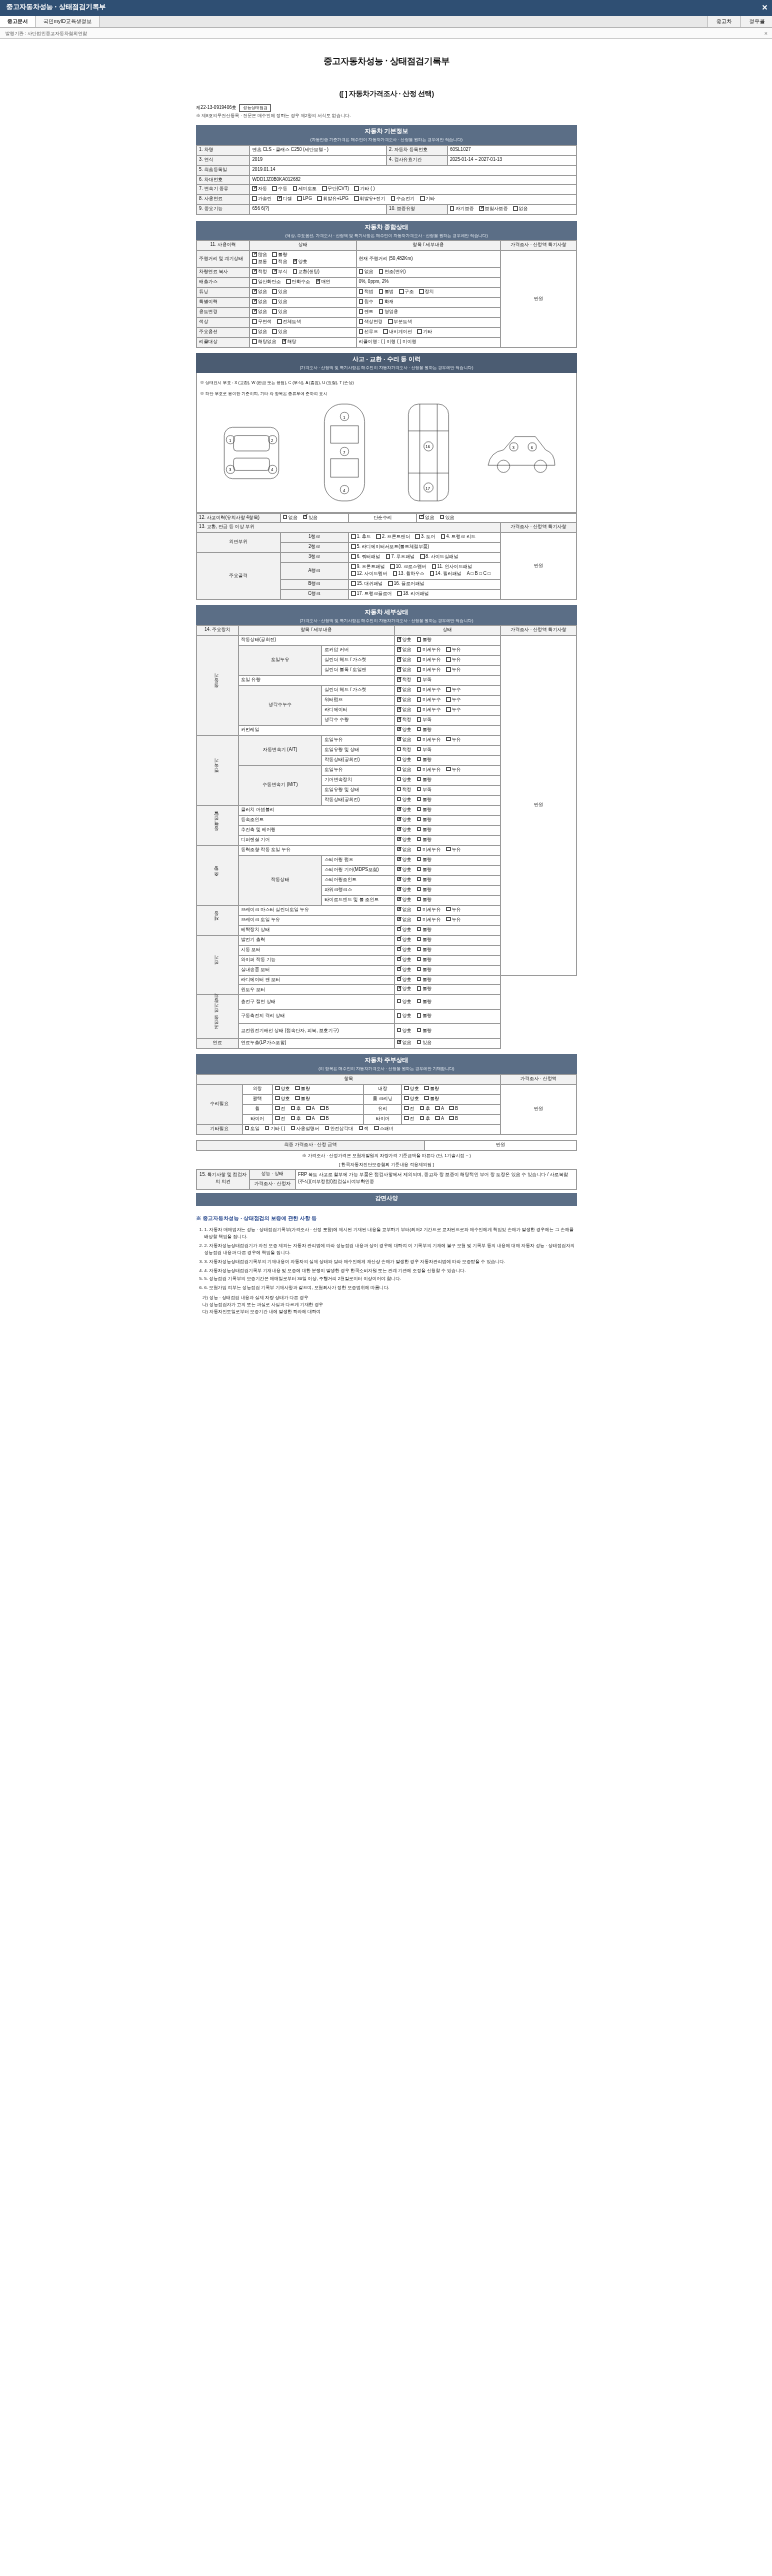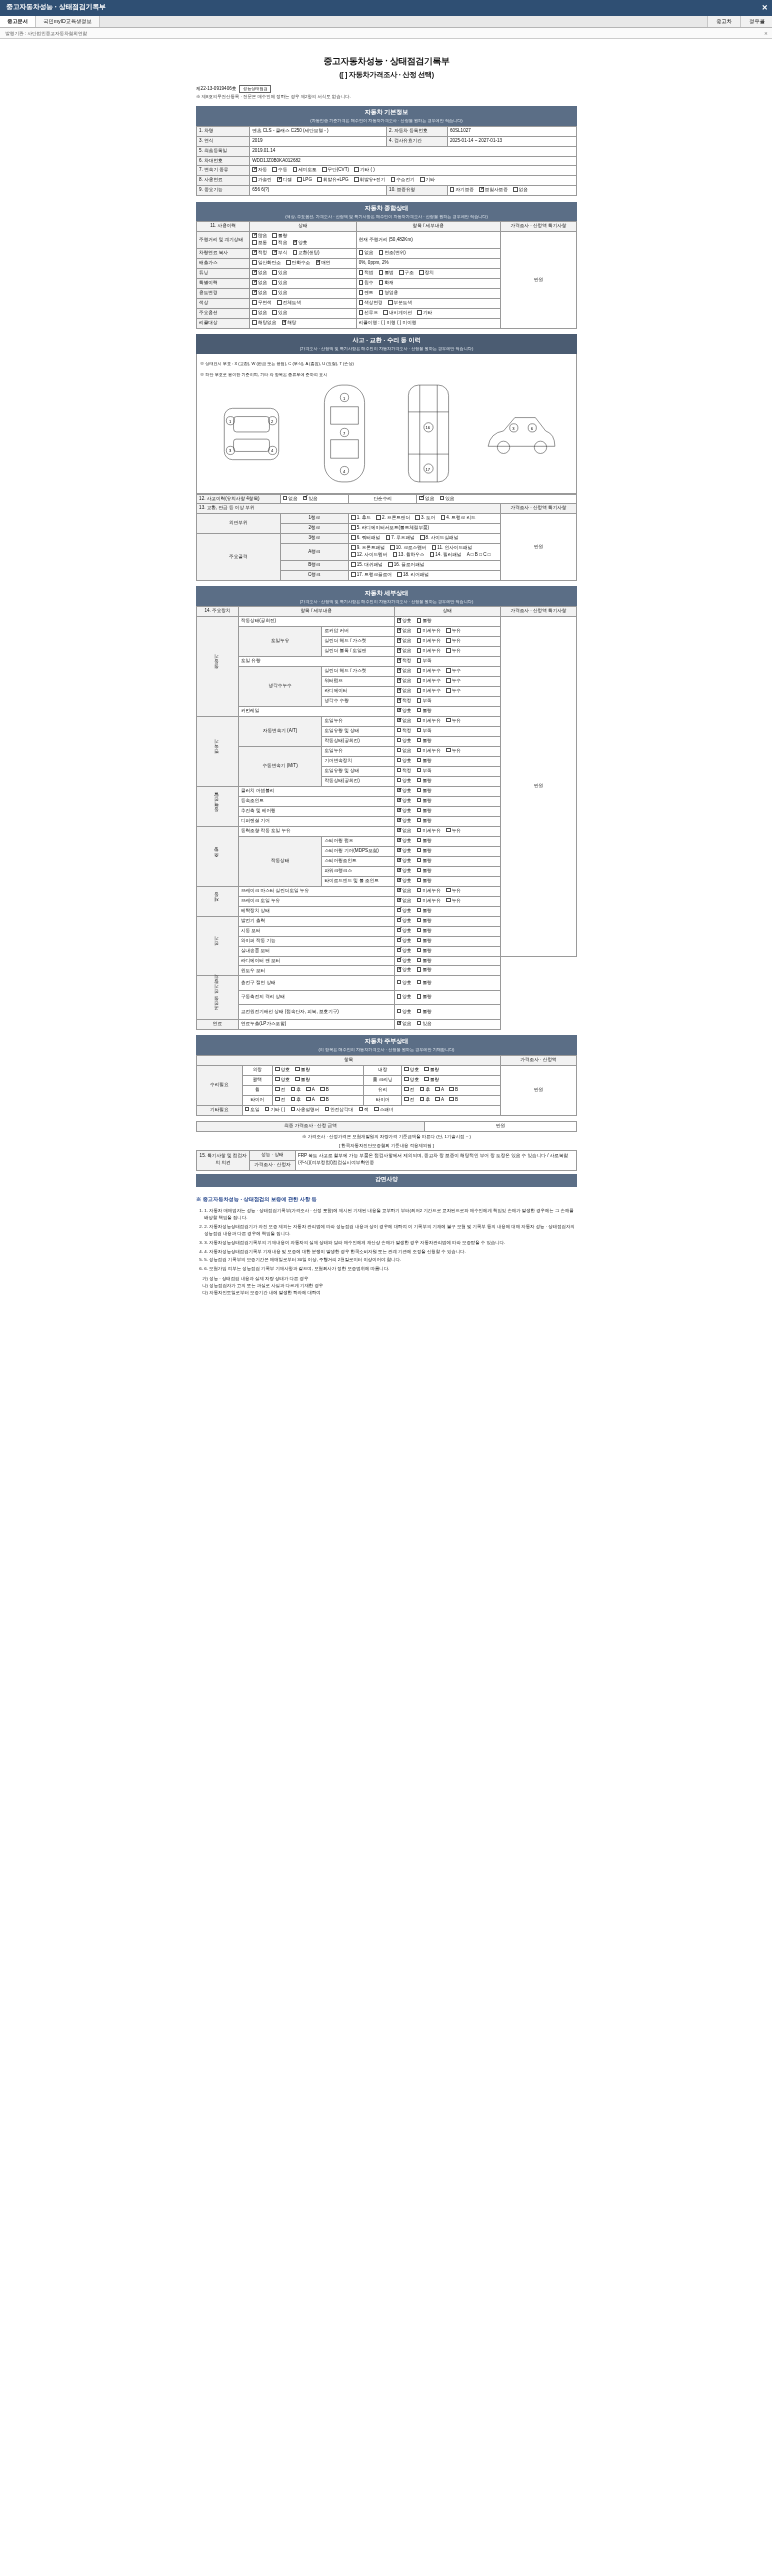--- a/index.html
+++ b/index.html
@@ -33,21 +33,21 @@
     display:flex; align-items:center; padding:0 5.2px; font-size:4.6px; color:#555;
   }
   .urlbar .u { flex:1; }
   .urlbar .x { color:#888; }
 
   
   .sheet {
     width:381px; margin:0 auto; padding:9.3px 0 20.6px 0;
   }
   .doc-title { text-align:center; font-size:8.8px; font-weight:bold; letter-spacing:-0.3px; margin-top:7.2px;}
-  .doc-sub { text-align:center; font-size:7.2px; font-weight:bold; margin-top:2px; letter-spacing:-0.3px;}
+  .doc-sub { text-align:center; font-size:7.2px; font-weight:bold; margin-top:21px; letter-spacing:-0.3px;}
   .legal-row { display:flex; align-items:center; margin-top:5.2px; font-size:4.6px; gap:3.1px;}
   .legal-row .badge { border:0.5px solid #666; padding:0.5px 2.6px; font-size:4.1px; }
   .legal-note { font-size:4.4px; color:#333; margin-top:1.5px; line-height:1.5;}
 
   .bandwrap { margin-top:5.2px; }
   .band {
     background:#5b6e86; color:#fff; text-align:center;
     padding:2.1px 0 2.6px 0; font-size:6px; font-weight:bold;
   }
   .band .sub { display:block; font-weight:normal; font-size:4.1px; margin-top:1px; color:#e6ecf3;}

